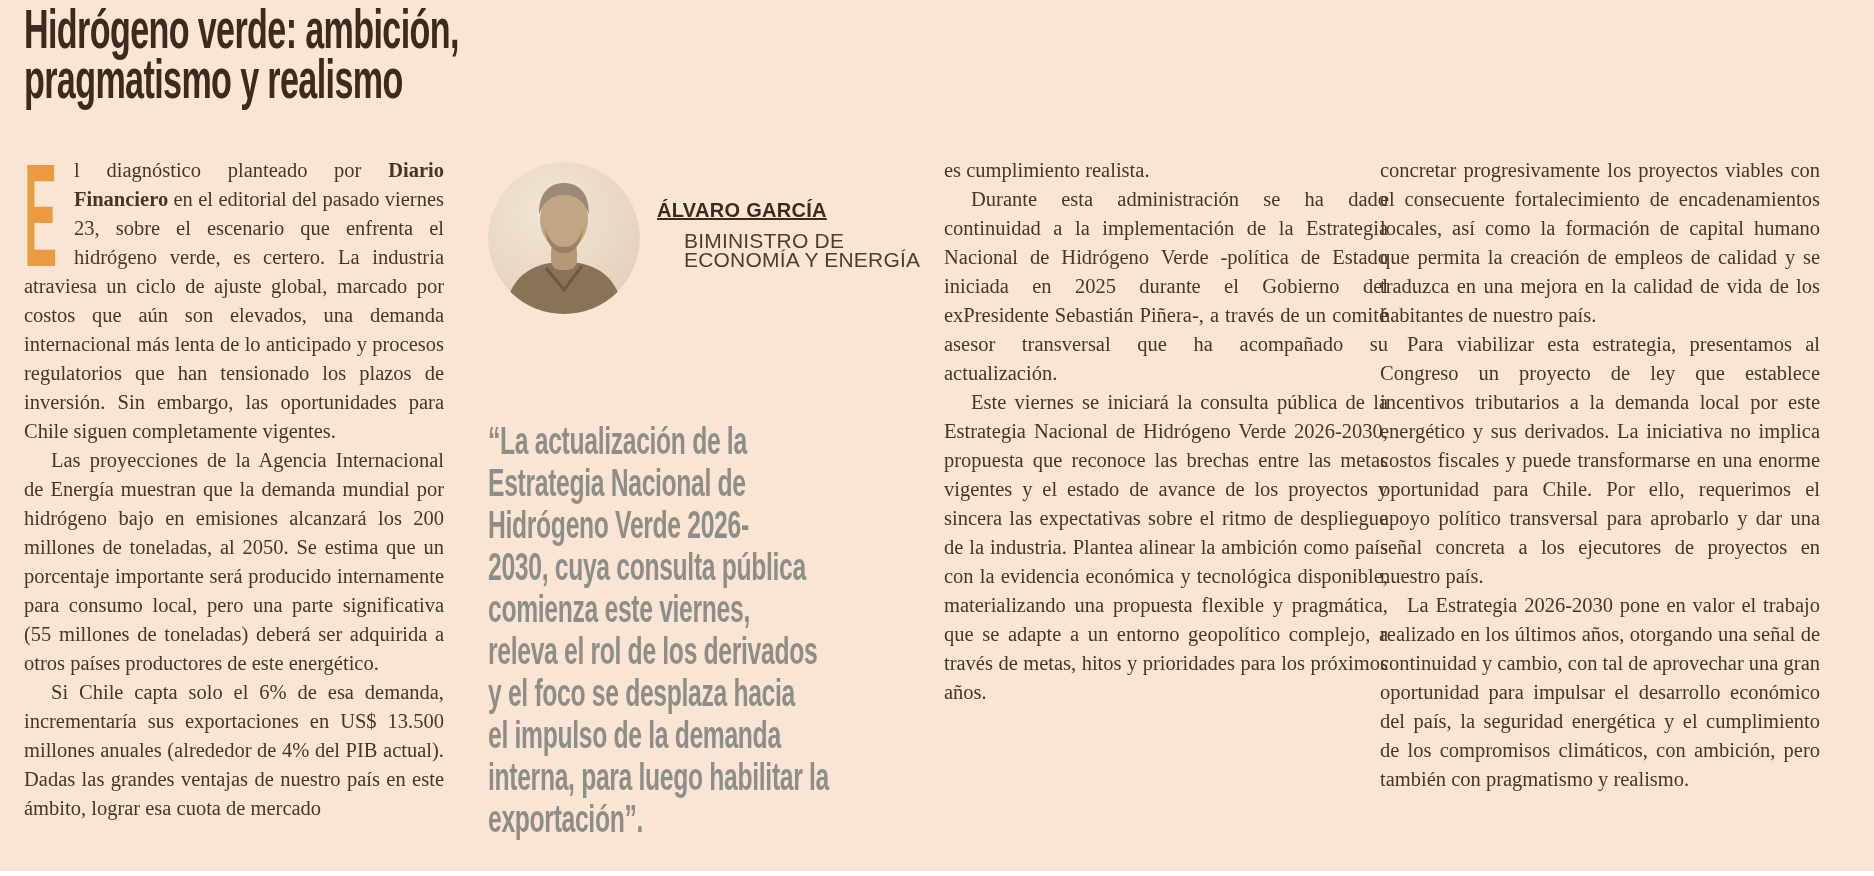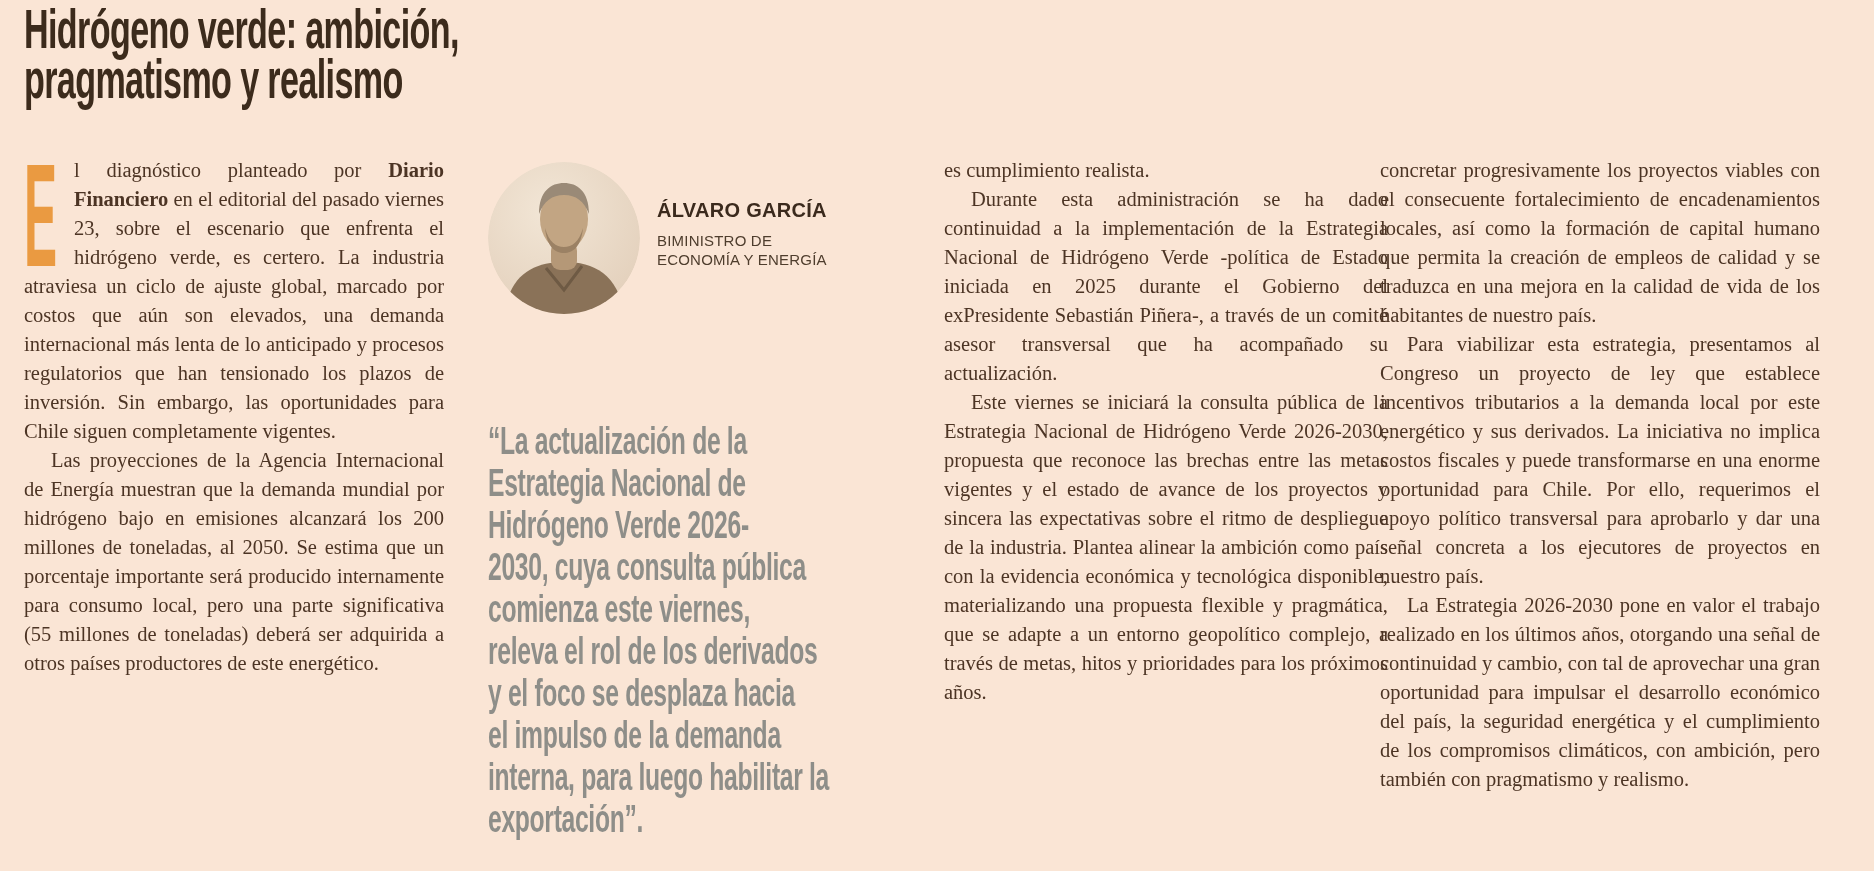--- a/index.html
+++ b/index.html
@@ -81,28 +81,30 @@
     left:657px;
     top:198px;
     font-family:"Liberation Sans", sans-serif;
   }
   .author-name{
     font-size:20px;
     font-weight:bold;
     letter-spacing:0.3px;
     color:#3b2a1d;
     line-height:24px;
+    text-decoration:underline;
   }
   .author-role{
     margin-top:9px;
-    font-size:15px;
+    font-size:21px;
     line-height:19px;
     letter-spacing:0.2px;
     color:#4e3d2d;
     white-space:pre-line;
+    margin-left:27px;
   }
   
   .pull-quote{
     position:absolute;
     left:488px;
     top:420px;
     width:436px;
     margin:0;
   }
   .pull-quote-inner{
@@ -136,20 +138,21 @@
 pragmatismo y realismo</span>
   </h1>
 
   <div class="body-col col-1">
     <p class="para">
       <span class="dropcap">
           <span class="dropcap-glyph">E</span>
         </span><span>l diagnóstico planteado por </span><b>Diario Financiero</b><span> en el editorial del pasado viernes 23, sobre el escenario que enfrenta el hidrógeno verde, es certero. La industria atraviesa un ciclo de ajuste global, marcado por costos que aún son elevados, una demanda internacional más lenta de lo anticipado y procesos regulatorios que han tensionado los plazos de inversión. Sin embargo, las oportunidades para Chile siguen completamente vigentes.</span>
     </p>
     <p class="para indent">Las proyecciones de la Agencia Internacional de Energía muestran que la demanda mundial por hidrógeno bajo en emisiones alcanzará los 200 millones de toneladas, al 2050. Se estima que un porcentaje importante será producido internamente para consumo local, pero una parte significativa (55 millones de toneladas) deberá ser adquirida a otros países productores de este energético.</p>
+    <p class="para indent">Si Chile capta solo el 6% de esa demanda, incrementaría sus exportaciones en US$ 13.500 millones anuales (alrededor de 4% del PIB actual). Dadas las grandes ventajas de nuestro país en este ámbito, lograr esa cuota de mercado</p>
   </div>
 
   <div class="author-photo">
     <svg viewBox="0 0 152 152" width="152" height="152" aria-hidden="true">
       <defs>
         <radialGradient id="pg" cx="40%" cy="32%" r="85%">
           <stop offset="0%" stop-color="#f2e6d6"></stop>
           <stop offset="100%" stop-color="#e1cdb8"></stop>
         </radialGradient>
       </defs>

